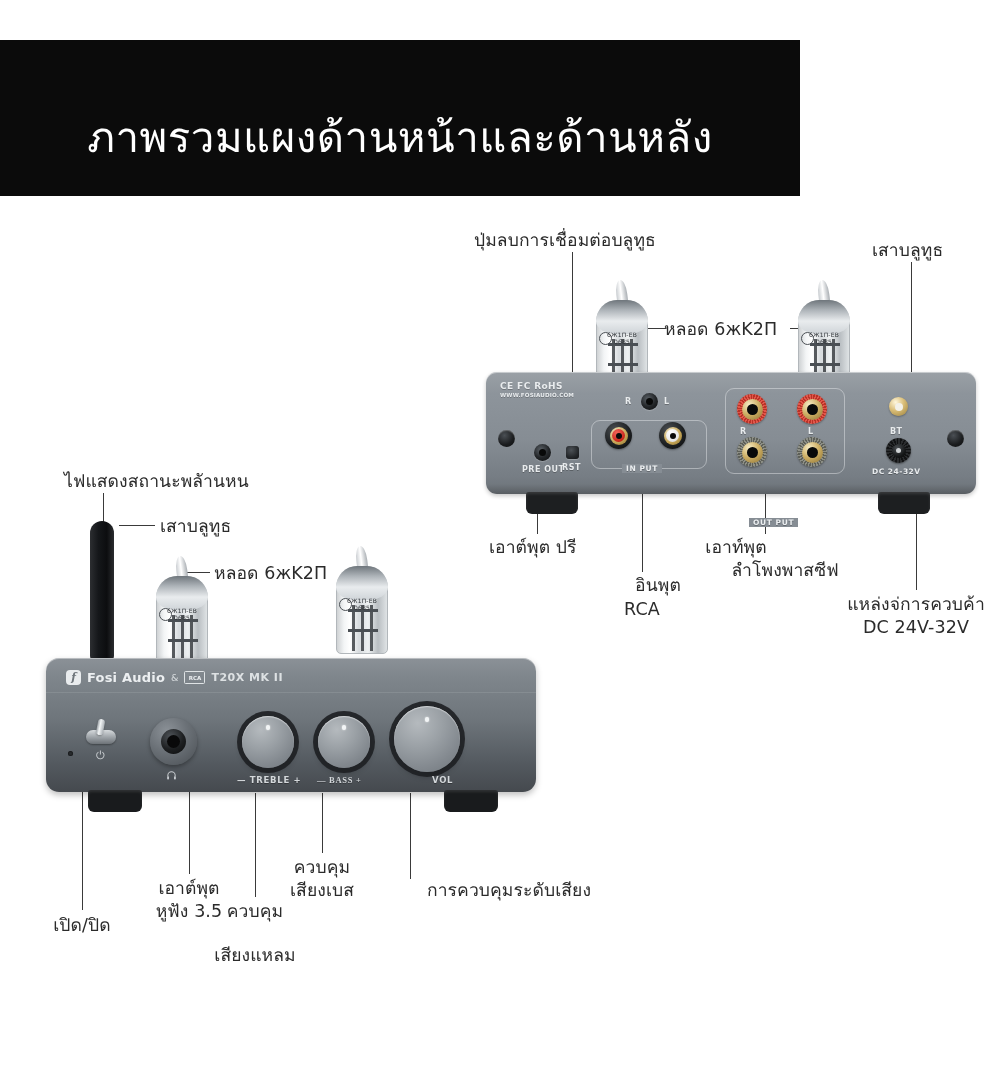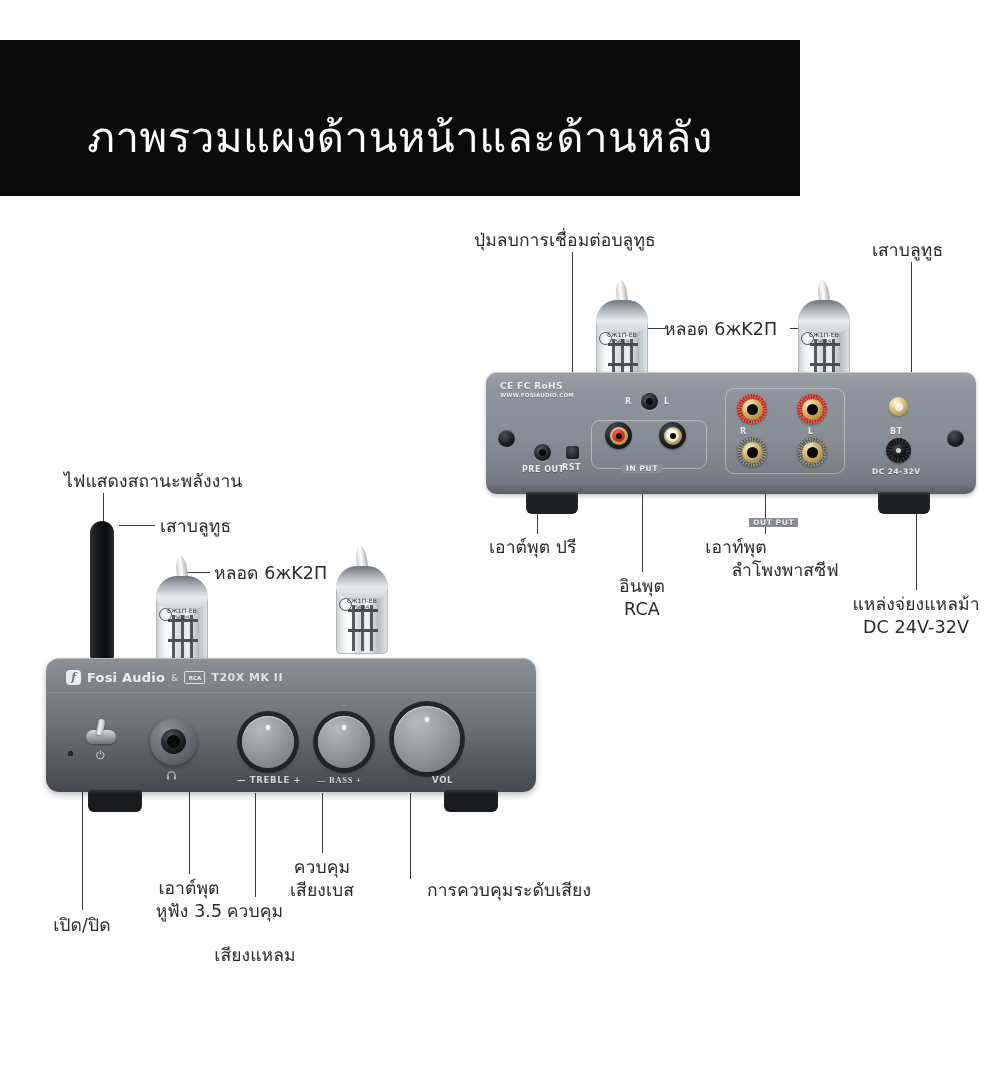--- a/index.html
+++ b/index.html
@@ -331,29 +331,29 @@
   <div class="lbl" style="left:872px; top:44px;">เสาบลูทูธ</div>
   <div class="ldr v" style="left:911px; top:66px; height:135px;"></div>
 
   <div class="lbl" style="left:664px; top:123px;">หลอด 6жK2П</div>
   <div class="ldr h" style="left:633px; top:132px; width:33px;"></div>
   <div class="ldr h" style="left:790px; top:132px; width:36px;"></div>
 
   <div class="lbl" style="left:489px; top:341px;">เอาต์พุต ปรี</div>
   <div class="ldr v" style="left:537px; top:290px; height:48px;"></div>
 
-  <div class="lbl c" style="left:592px; top:380px; width:100px;">อินพุต</div>
+  <div class="lbl c" style="left:608px; top:380px; width:100px;font-family:Liberation Mono, monospace;">อินพุต</div>
   <div class="lbl c" style="left:592px; top:403px; width:100px;">RCA</div>
   <div class="ldr v" style="left:642px; top:290px; height:86px;"></div>
 
   <div class="lbl c" style="left:661px; top:341px; width:150px;">เอาท์พุต</div>
   <div class="lbl c" style="left:710px; top:364px; width:150px;">ลำโพงพาสซีฟ</div>
   <div class="ldr v" style="left:765px; top:288px; height:50px;"></div>
 
-  <div class="lbl c" style="left:836px; top:398px; width:160px;">แหล่งจ่ยงแหลม้า</div>
+  <div class="lbl c" style="left:836px; top:398px; width:160px;">แหล่งจ่การควบค้า</div>
   <div class="lbl c" style="left:836px; top:421px; width:160px;">DC 24V-32V</div>
   <div class="ldr v" style="left:916px; top:290px; height:104px;"></div>
 
   <div class="rear">
 
     <div class="tube" style="left:110px; top:-92px;">
       <div class="tube-pip"></div>
       <div class="tube-glass">
         <div class="tube-guts"></div>
       </div>
@@ -447,21 +447,21 @@
             <b></b>
           </i>
         </div>
       <div class="silk sm" style="left:386px; top:95px;">DC 24-32V</div>
     </div>
 
     <div class="rear-foot l"></div>
     <div class="rear-foot r"></div>
   </div>
 
-  <div class="lbl" style="left:64px; top:275px;">ไฟแสดงสถานะพลังงาน</div>
+  <div class="lbl" style="left:64px; top:275px;">ไฟแสดงสถานะพลัานหน</div>
   <div class="ldr v" style="left:103px; top:297px; height:274px;"></div>
 
   <div class="lbl" style="left:160px; top:320px;">เสาบลูทูธ</div>
   <div class="ldr h" style="left:119px; top:329px; width:36px;"></div>
 
   <div class="lbl" style="left:214px; top:367px;">หลอด 6жK2П</div>
   <div class="ldr h" style="left:180px; top:376px; width:30px;"></div>
 
   <div class="lbl c" style="left:17px; top:719px; width:130px;">เปิด/ปิด</div>
   <div class="ldr v" style="left:82px; top:588px; height:126px;"></div>

